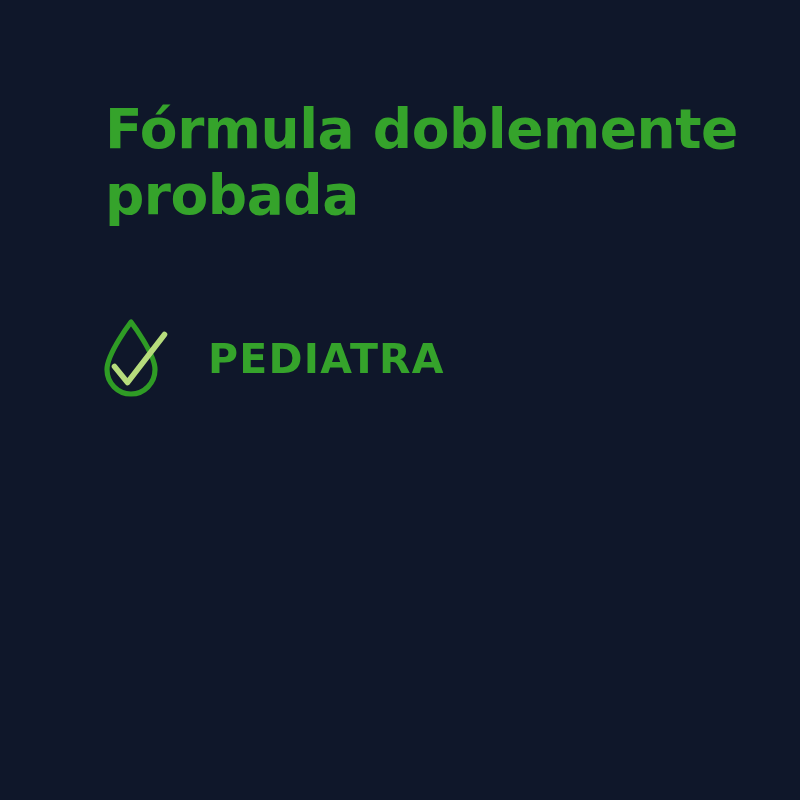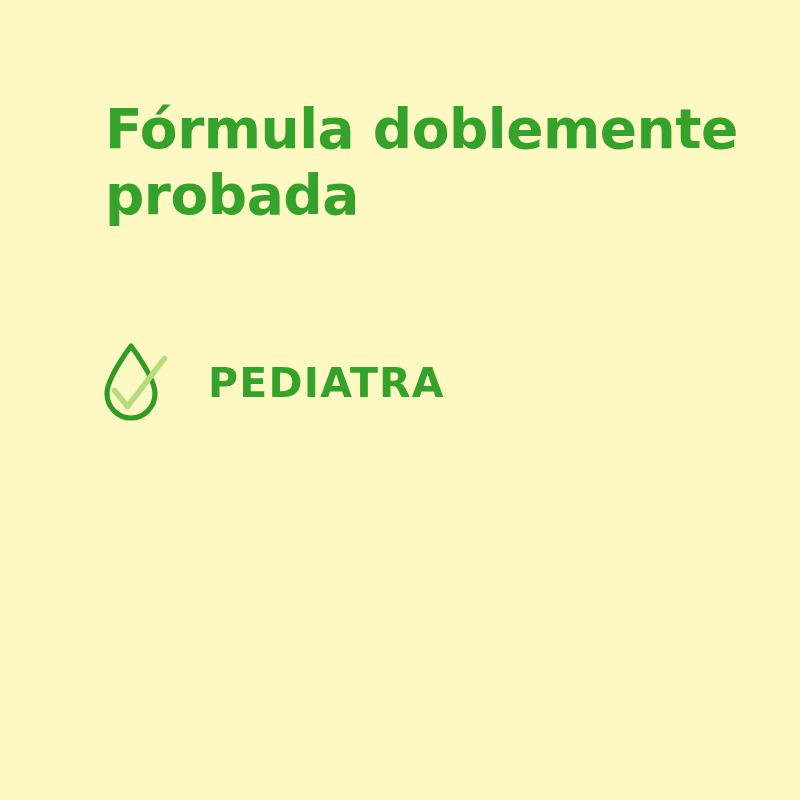--- a/index.html
+++ b/index.html
@@ -9,21 +9,21 @@
   }
   body {
     background: #ffffff;
     font-family: "Liberation Sans", sans-serif;
   }
 
   .card {
     position: relative;
     width: 800px;
     height: 800px;
-    background: #fef9c3;
+    background: #0f172a;
     overflow: hidden;
     box-sizing: border-box;
   }
 
   
   .headline {
     position: absolute;
     left: 105px;
     top: 96px;
     width: 640px;
@@ -34,21 +34,21 @@
     font-weight: 700;
     letter-spacing: -0.5px;
     color: #35a32b;
     white-space: pre-line;
   }
 
   
   .claims {
     position: absolute;
     left: 100px;
-    top: 336px;
+    top: 312px;
     width: 620px;
     margin: 0;
     padding: 0;
     list-style: none;
   }
 
   .claim-row {
     display: flex;
     align-items: center;
     height: 95px;

